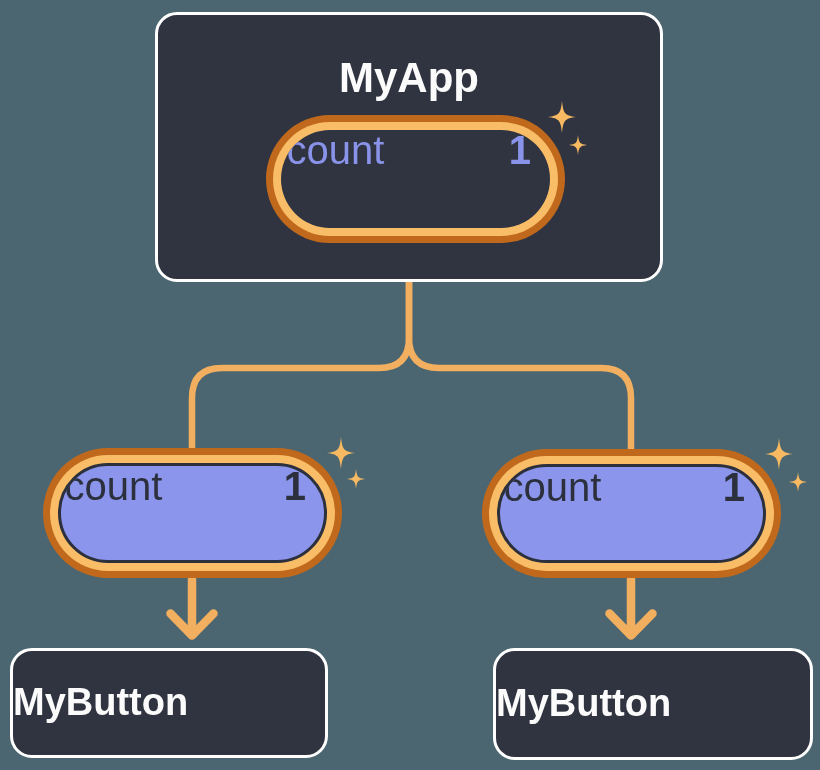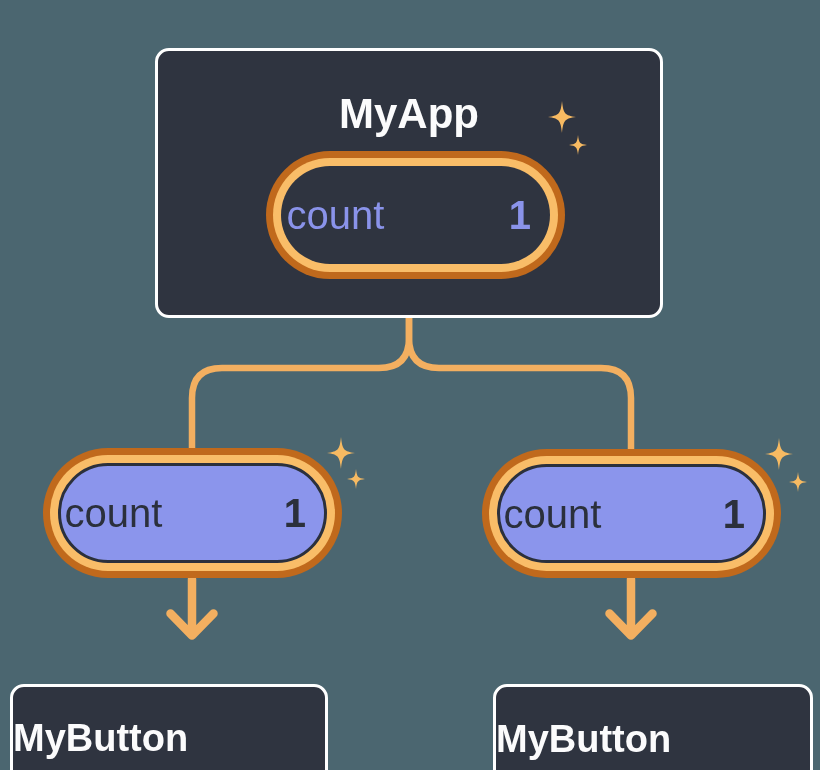--- a/index.html
+++ b/index.html
@@ -45,22 +45,21 @@
     stroke: var(--connector);
     stroke-width: 8.5;
     stroke-linecap: round;
     stroke-linejoin: round;
   }
 
   .card {
     position: absolute;
     background: var(--card_bg);
     border: 3px solid var(--card_border);
-    border-radius: 14px;
-    margin-top: 36px;
+    border-radius: 22px;
   }
   .card-myapp { left: 155px; top: 12px; width: 508px; height: 270px; }
   .card-button-left  { left: 10px;  top: 648px; width: 318px; height: 110px; }
   .card-button-right { left: 493px; top: 648px; width: 320px; height: 112px; }
 
   .card-title {
     position: absolute;
     left: 0; top: 40px;
     width: 100%;
     text-align: center;
@@ -90,21 +89,21 @@
     width: 100%; height: 100%;
     border-radius: 999px;
     background: var(--ring_inner);
     padding: 8px;
   }
   .pill-body {
     width: 100%; height: 100%;
     border-radius: 999px;
     overflow: hidden;
     display: flex;
-    align-items: center;
+    align-items: flex-start;
     gap: 48px;
   }
   .pill-body.dark { background: var(--card_bg); }
   .pill-body.purple {
     background: var(--pill_purple);
     border: 3px solid var(--pill_dark_text);
   }
 
   .pill-top        { left: 108px; top: 100px; width: 299px; height: 128px; } 
   .pill-child-left { left: 43px;  top: 448px; width: 299px; height: 130px; }

